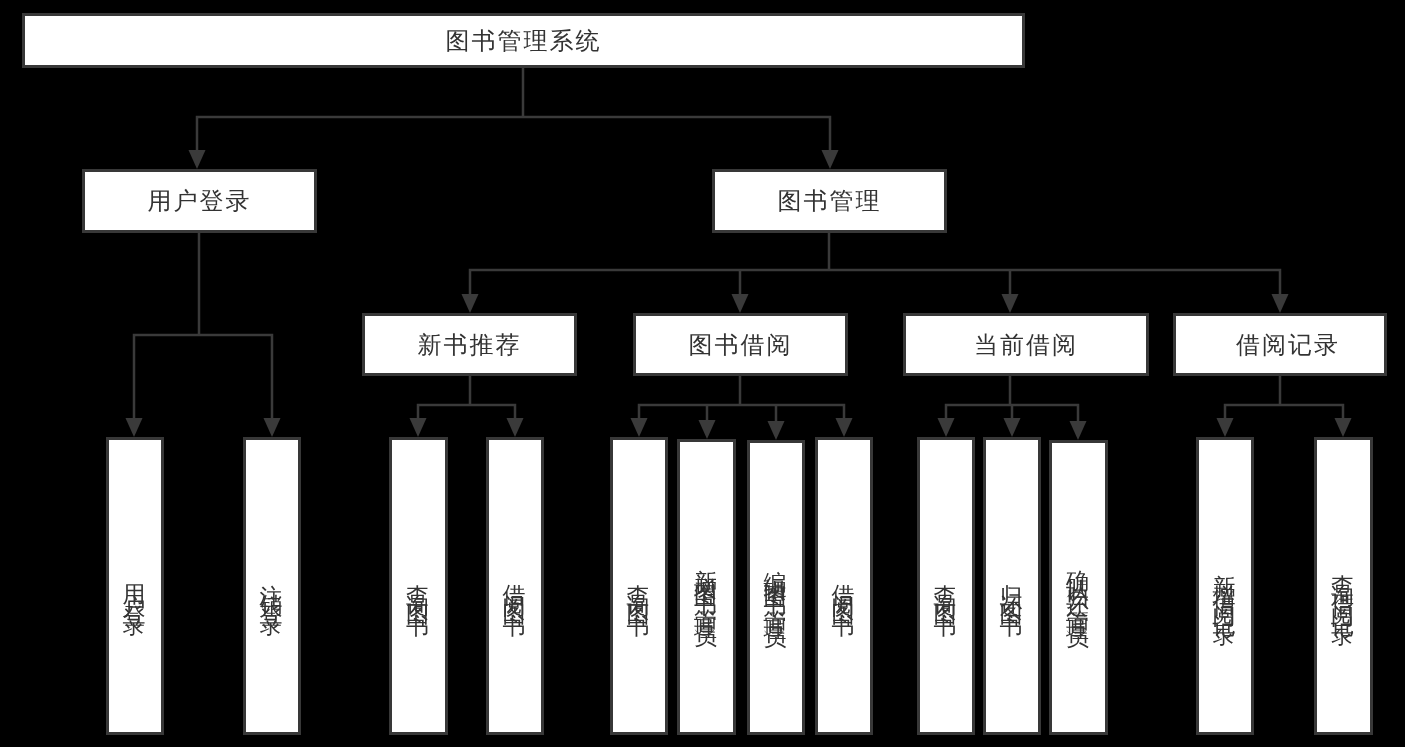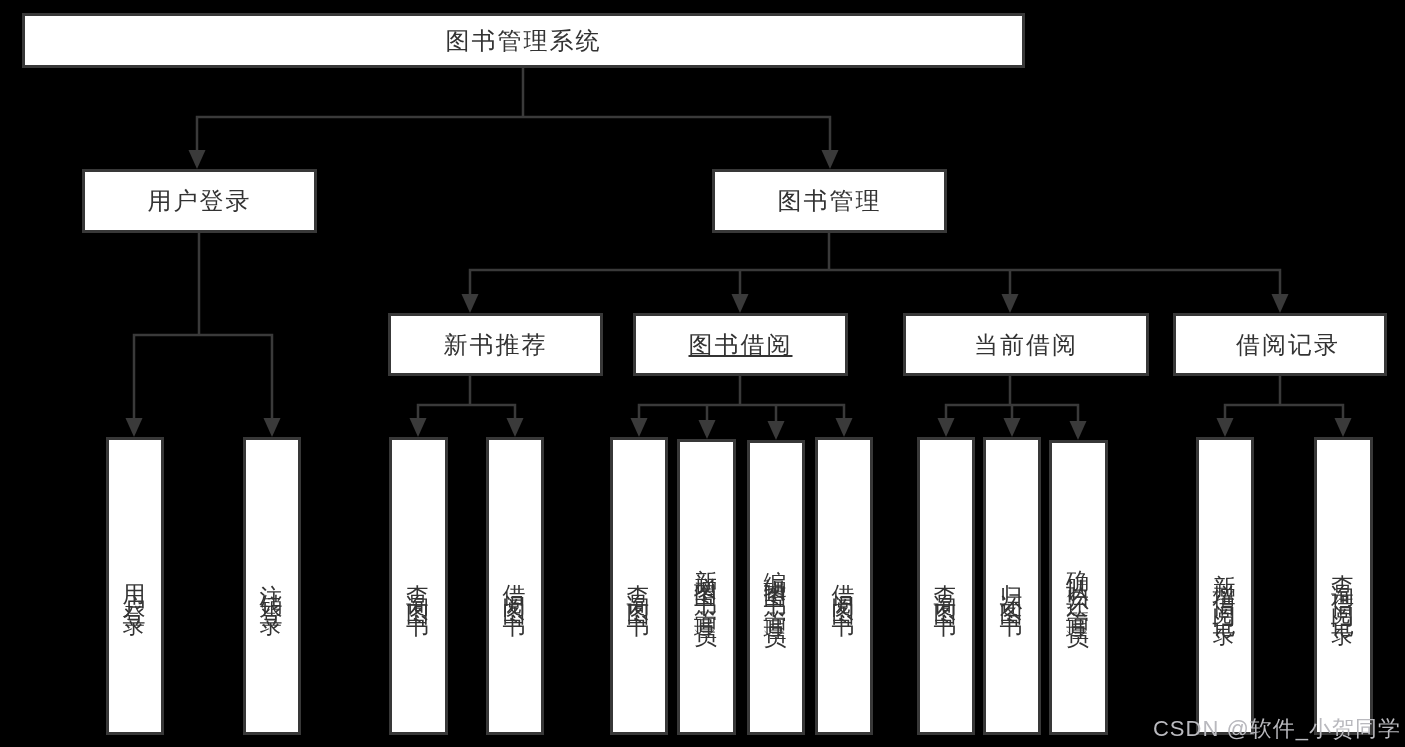--- a/index.html
+++ b/index.html
@@ -49,22 +49,22 @@
     letter-spacing: 10px;
     white-space: nowrap;
   }
   .v-node.v-long .vtext {
     letter-spacing: 8px;
   }
   
   #n-root      { left: 22px;   top: 13px;  width: 1003px; height: 55px; }
   #n-userlogin { left: 82px;   top: 169px; width: 235px;  height: 64px; }
   #n-bookmgmt  { left: 712px;  top: 169px; width: 235px;  height: 64px; }
-  #n-recommend { left: 362px;  top: 313px; width: 215px;  height: 63px; margin-left: 26px; }
-  #n-borrow    { left: 633px;  top: 313px; width: 215px;  height: 63px; text-decoration: underline; }
+  #n-recommend { left: 362px;  top: 313px; width: 215px;  height: 63px; }
+  #n-borrow    { left: 633px;  top: 313px; width: 215px;  height: 63px; }
   #n-current   { left: 903px;  top: 313px; width: 246px;  height: 63px; }
   #n-records   { left: 1173px; top: 313px; width: 214px;  height: 63px; padding-left: 16px; }
 
   .leaf { top: 437px; width: 58px; height: 298px; }
   #l-userlogin  { left: 106px; }
   #l-logout     { left: 243px; }
   #l-r-query    { left: 389px; width: 59px; }
   #l-r-borrow   { left: 486px; }
   #l-b-query    { left: 610px; }
   #l-b-add      { left: 677px; width: 59px; top: 439px; height: 296px; }
@@ -179,15 +179,14 @@
     <span class="vtext">确认归还（管理员）</span>
   </div>
 
   <div class="node v-node leaf" id="l-rec-add">
     <span class="vtext">新增借阅记录</span>
   </div>
   <div class="node v-node leaf" id="l-rec-query">
     <span class="vtext">查询借阅记录</span>
   </div>
 
-  <div class="watermark">CSDN @软件_小贺同学</div>
 
 </div>
 
 </body></html>

